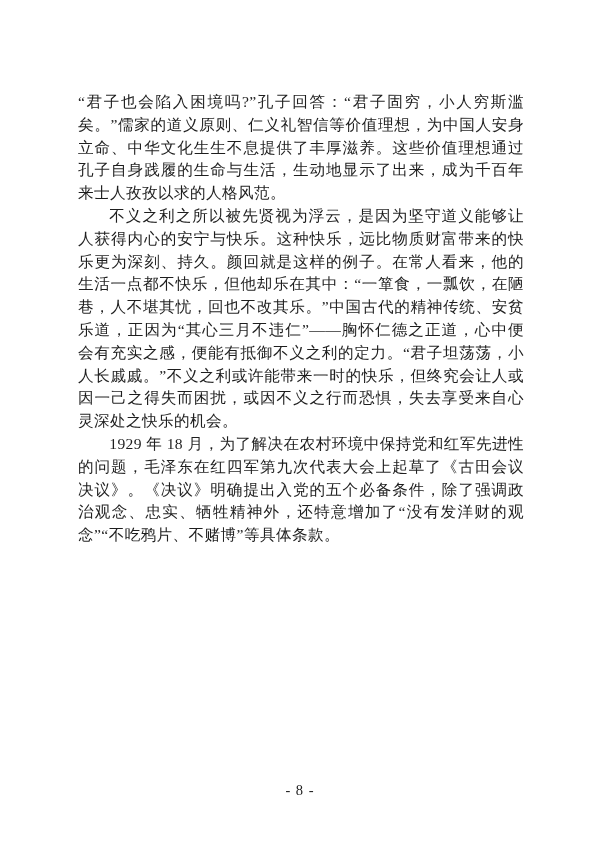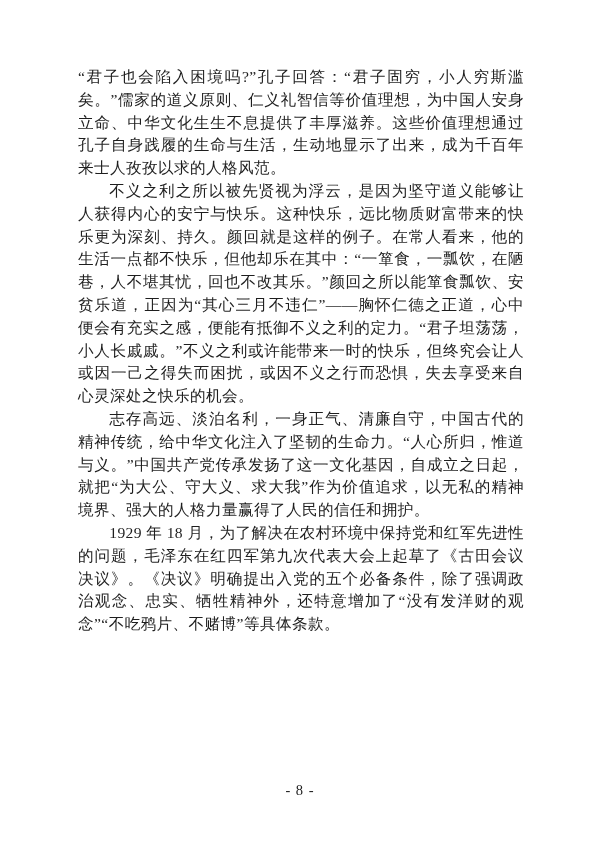--- a/index.html
+++ b/index.html
@@ -11,21 +11,21 @@
     position: relative;
     width: 600px;
     height: 849px;
     background: #ffffff;
     overflow: hidden;
     font-family: "Liberation Serif", "DejaVu Serif", serif;
   }
   .doc-body {
     position: absolute;
     left: 78px;
-    top: 66px;
+    top: 91px;
     width: 446px;
   }
   .para {
     margin: 0;
     padding: 0;
     font-size: 15.6px;
     line-height: 22.8px;
     letter-spacing: 0.4px;
     color: #1e1e1e;
     text-align: justify;
@@ -44,18 +44,17 @@
     color: #1e1e1e;
     letter-spacing: 1px;
   }
 </style>
 </head>
 <body>
 
 <div class="page">
   <div class="doc-body">
       <p class="para">“君子也会陷入困境吗?”孔子回答：“君子固穷，小人穷斯滥矣。”儒家的道义原则、仁义礼智信等价值理想，为中国人安身立命、中华文化生生不息提供了丰厚滋养。这些价值理想通过孔子自身践履的生命与生活，生动地显示了出来，成为千百年来士人孜孜以求的人格风范。</p>
-      <p class="para indent">不义之利之所以被先贤视为浮云，是因为坚守道义能够让人获得内心的安宁与快乐。这种快乐，远比物质财富带来的快乐更为深刻、持久。颜回就是这样的例子。在常人看来，他的生活一点都不快乐，但他却乐在其中：“一箪食，一瓢饮，在陋巷，人不堪其忧，回也不改其乐。”颜回之所以能箪食瓢饮、安贫乐道，正因为“其心三月不违仁”——胸怀仁德之正道，心中便会有充实之感，便能有抵御不义之利的定力。“君子坦荡荡，小人长戚戚。”不义之利或许能带来一时的快乐，但终究会让人或因一己之得失而困扰，或因不义之行而恐惧，失去享受来自心灵深处之快乐的机会。</p>
-      <p class="para indent">志存高远、淡泊名利，一身正气、清廉自守，中国古代的精神传统，给中华文化注入了坚韧的生命力。“人心所归，惟道与义。”中国共产党传承发扬了这一文化基因，自成立之日起，就把“为大公、守大义、求大我”作为价值追求，以无私的精神境界、强大的人格力量赢得了人民的信任和拥护。</p>
+      <p class="para indent">不义之利之所以被先贤视为浮云，是因为坚守道义能够让人获得内心的安宁与快乐。这种快乐，远比物质财富带来的快乐更为深刻、持久。颜回就是这样的例子。在常人看来，他的生活一点都不快乐，但他却乐在其中：“一箪食，一瓢饮，在陋巷，人不堪其忧，回也不改其乐。”中国古代的精神传统、安贫乐道，正因为“其心三月不违仁”——胸怀仁德之正道，心中便会有充实之感，便能有抵御不义之利的定力。“君子坦荡荡，小人长戚戚。”不义之利或许能带来一时的快乐，但终究会让人或因一己之得失而困扰，或因不义之行而恐惧，失去享受来自心灵深处之快乐的机会。</p>
       <p class="para indent">1929 年 18 月，为了解决在农村环境中保持党和红军先进性的问题，毛泽东在红四军第九次代表大会上起草了《古田会议决议》。《决议》明确提出入党的五个必备条件，除了强调政治观念、忠实、牺牲精神外，还特意增加了“没有发洋财的观念”“不吃鸦片、不赌博”等具体条款。</p>
     </div>
   <div class="page-number">- 8 -</div>
 </div>
 
 </body></html>

